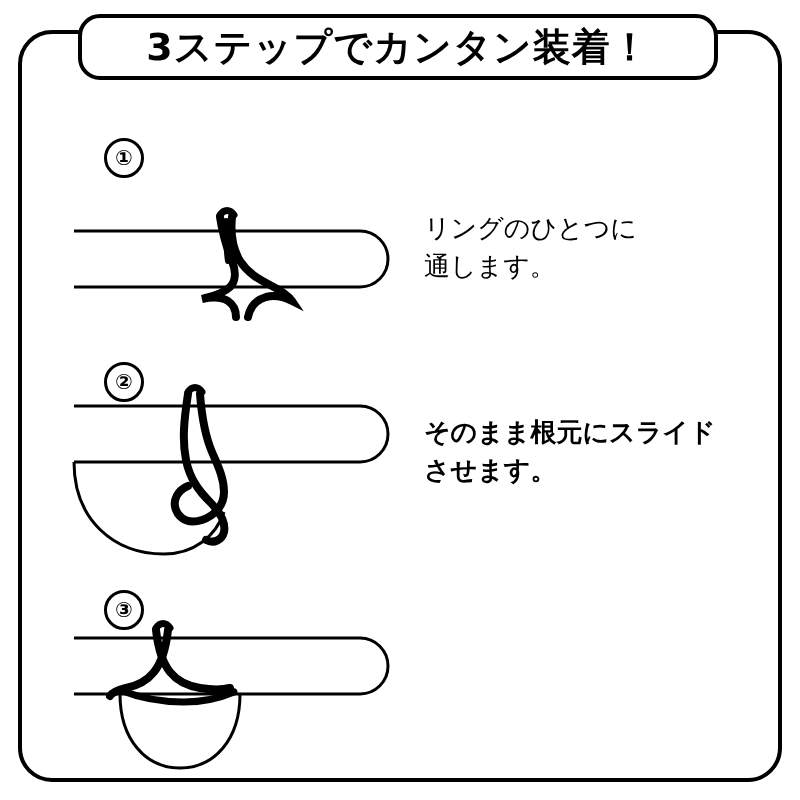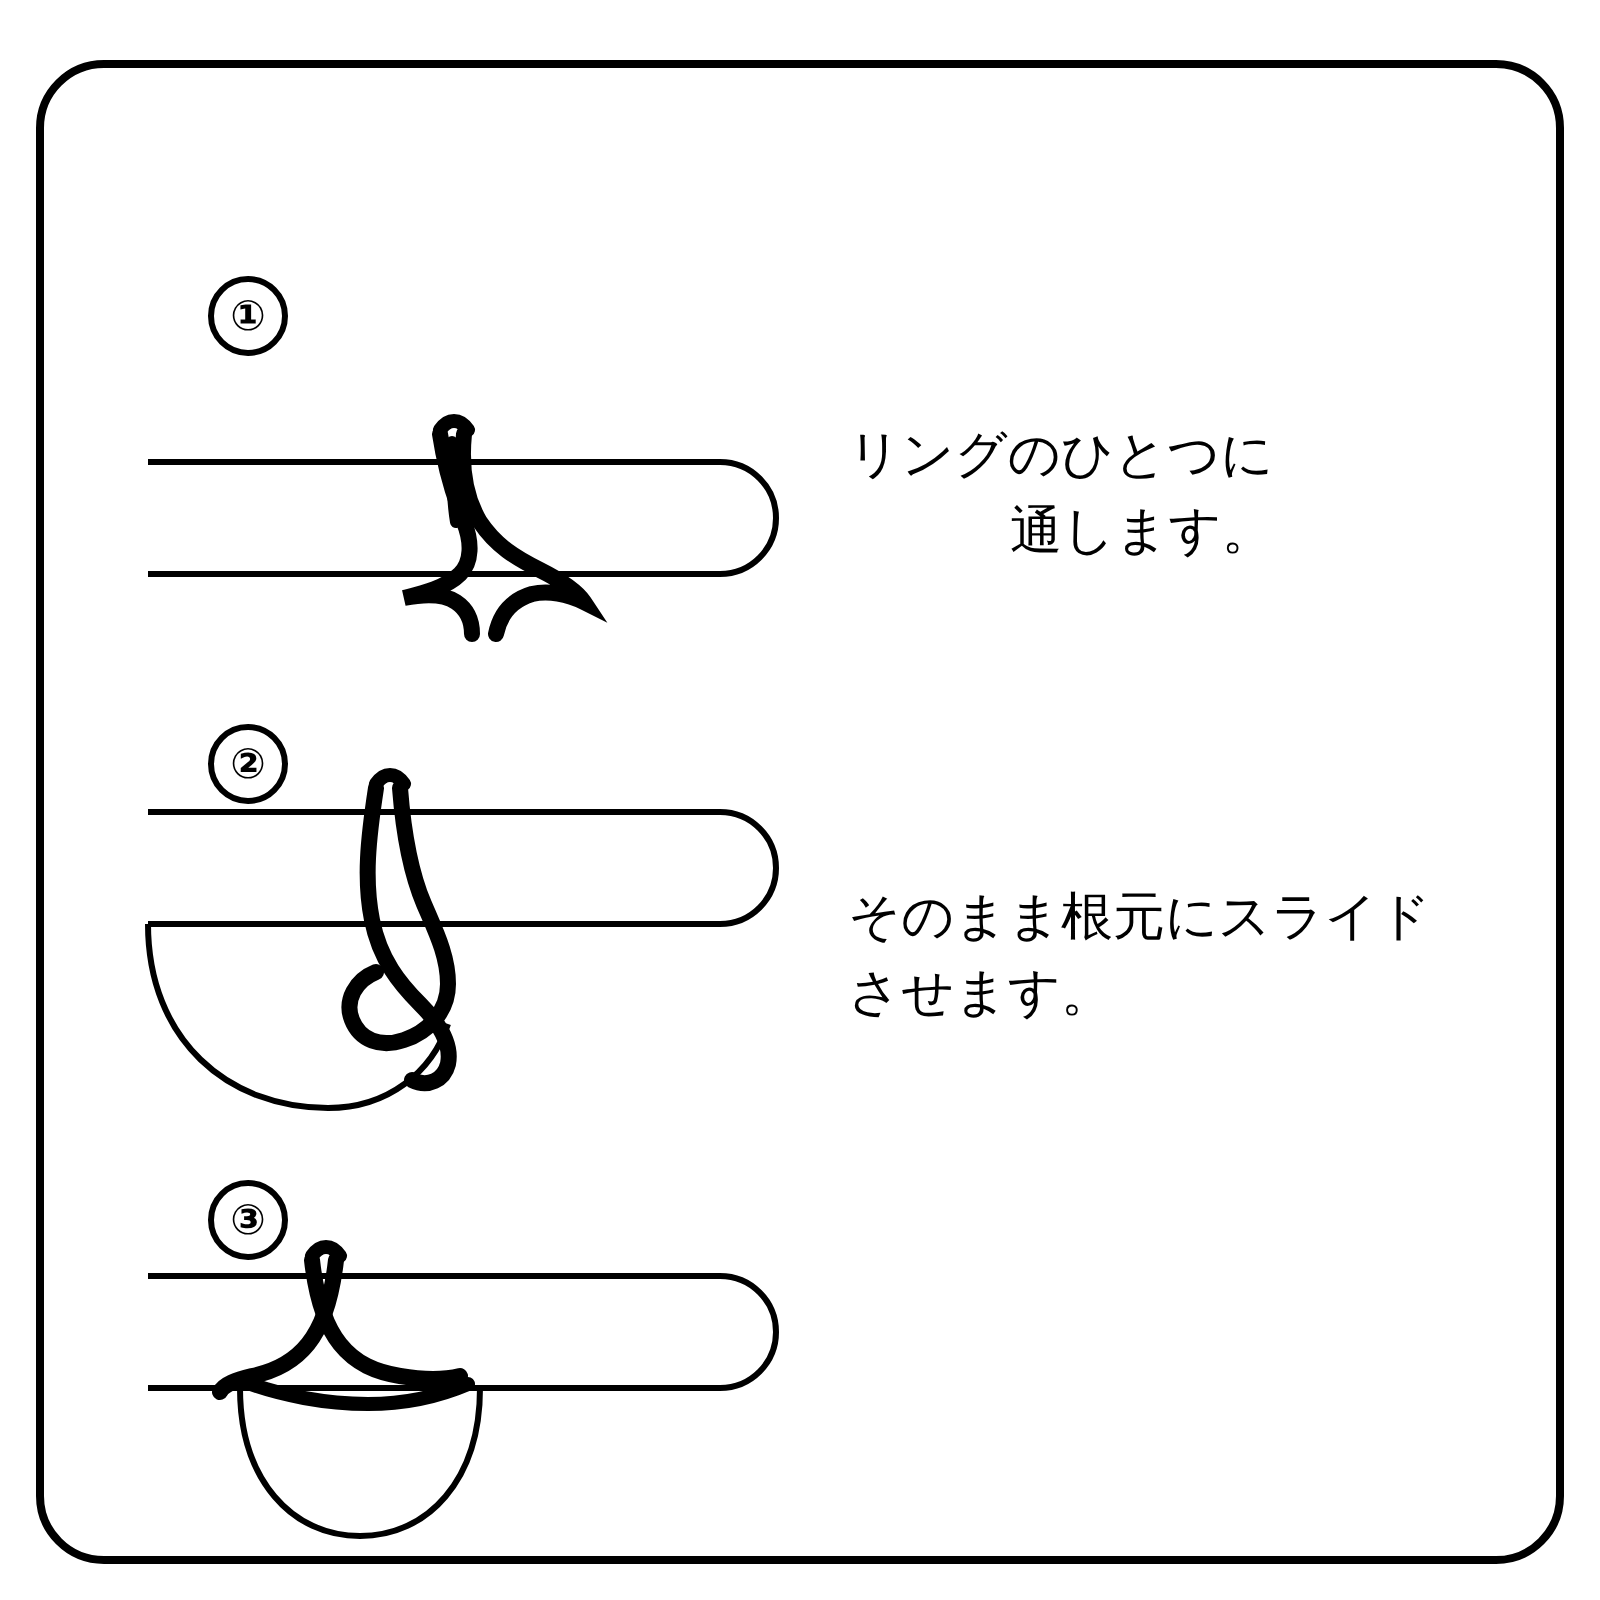--- a/index.html
+++ b/index.html
@@ -95,31 +95,34 @@
   .step-3 .art { top: 30px; }
 
   .caption {
     position: absolute;
     left: 424px;
     font-family: "DejaVu Sans", sans-serif;
     font-size: 26px;
     line-height: 1.45;
     white-space: pre-line;
   }
-  .step-1 .caption { top: 90px; text-align: right; }
-  .step-2 .caption { top: 91px; }
+  .step-1 .caption { top: 90px; }
+  .step-2 .caption { top: 64px; font-weight: bold; }
   .step-3 .caption { top: 70px; }
 </style>
 </head>
 <body>
 
 <div class="page">
 
   <div class="frame"></div>
 
+  <div class="title-pill">
+    <span class="title-text">3ステップでカンタン装着！</span>
+  </div>
 
   <div class="step step-1">
     <div class="num-circle">①</div>
 
     <svg class="art" width="340" height="160" viewBox="0 0 340 160">
 
       <path d="M14 56 H300 a28 28 0 0 1 28 28 v0 a28 28 0 0 1 -28 28 H14" fill="none" stroke="#000" stroke-width="3"></path>
 
       <path d="M160 42 C163 62 168 76 172 86 C176 96 176 106 170 112
                C163 119 150 122 142 124 C152 122 162 122 168 126

